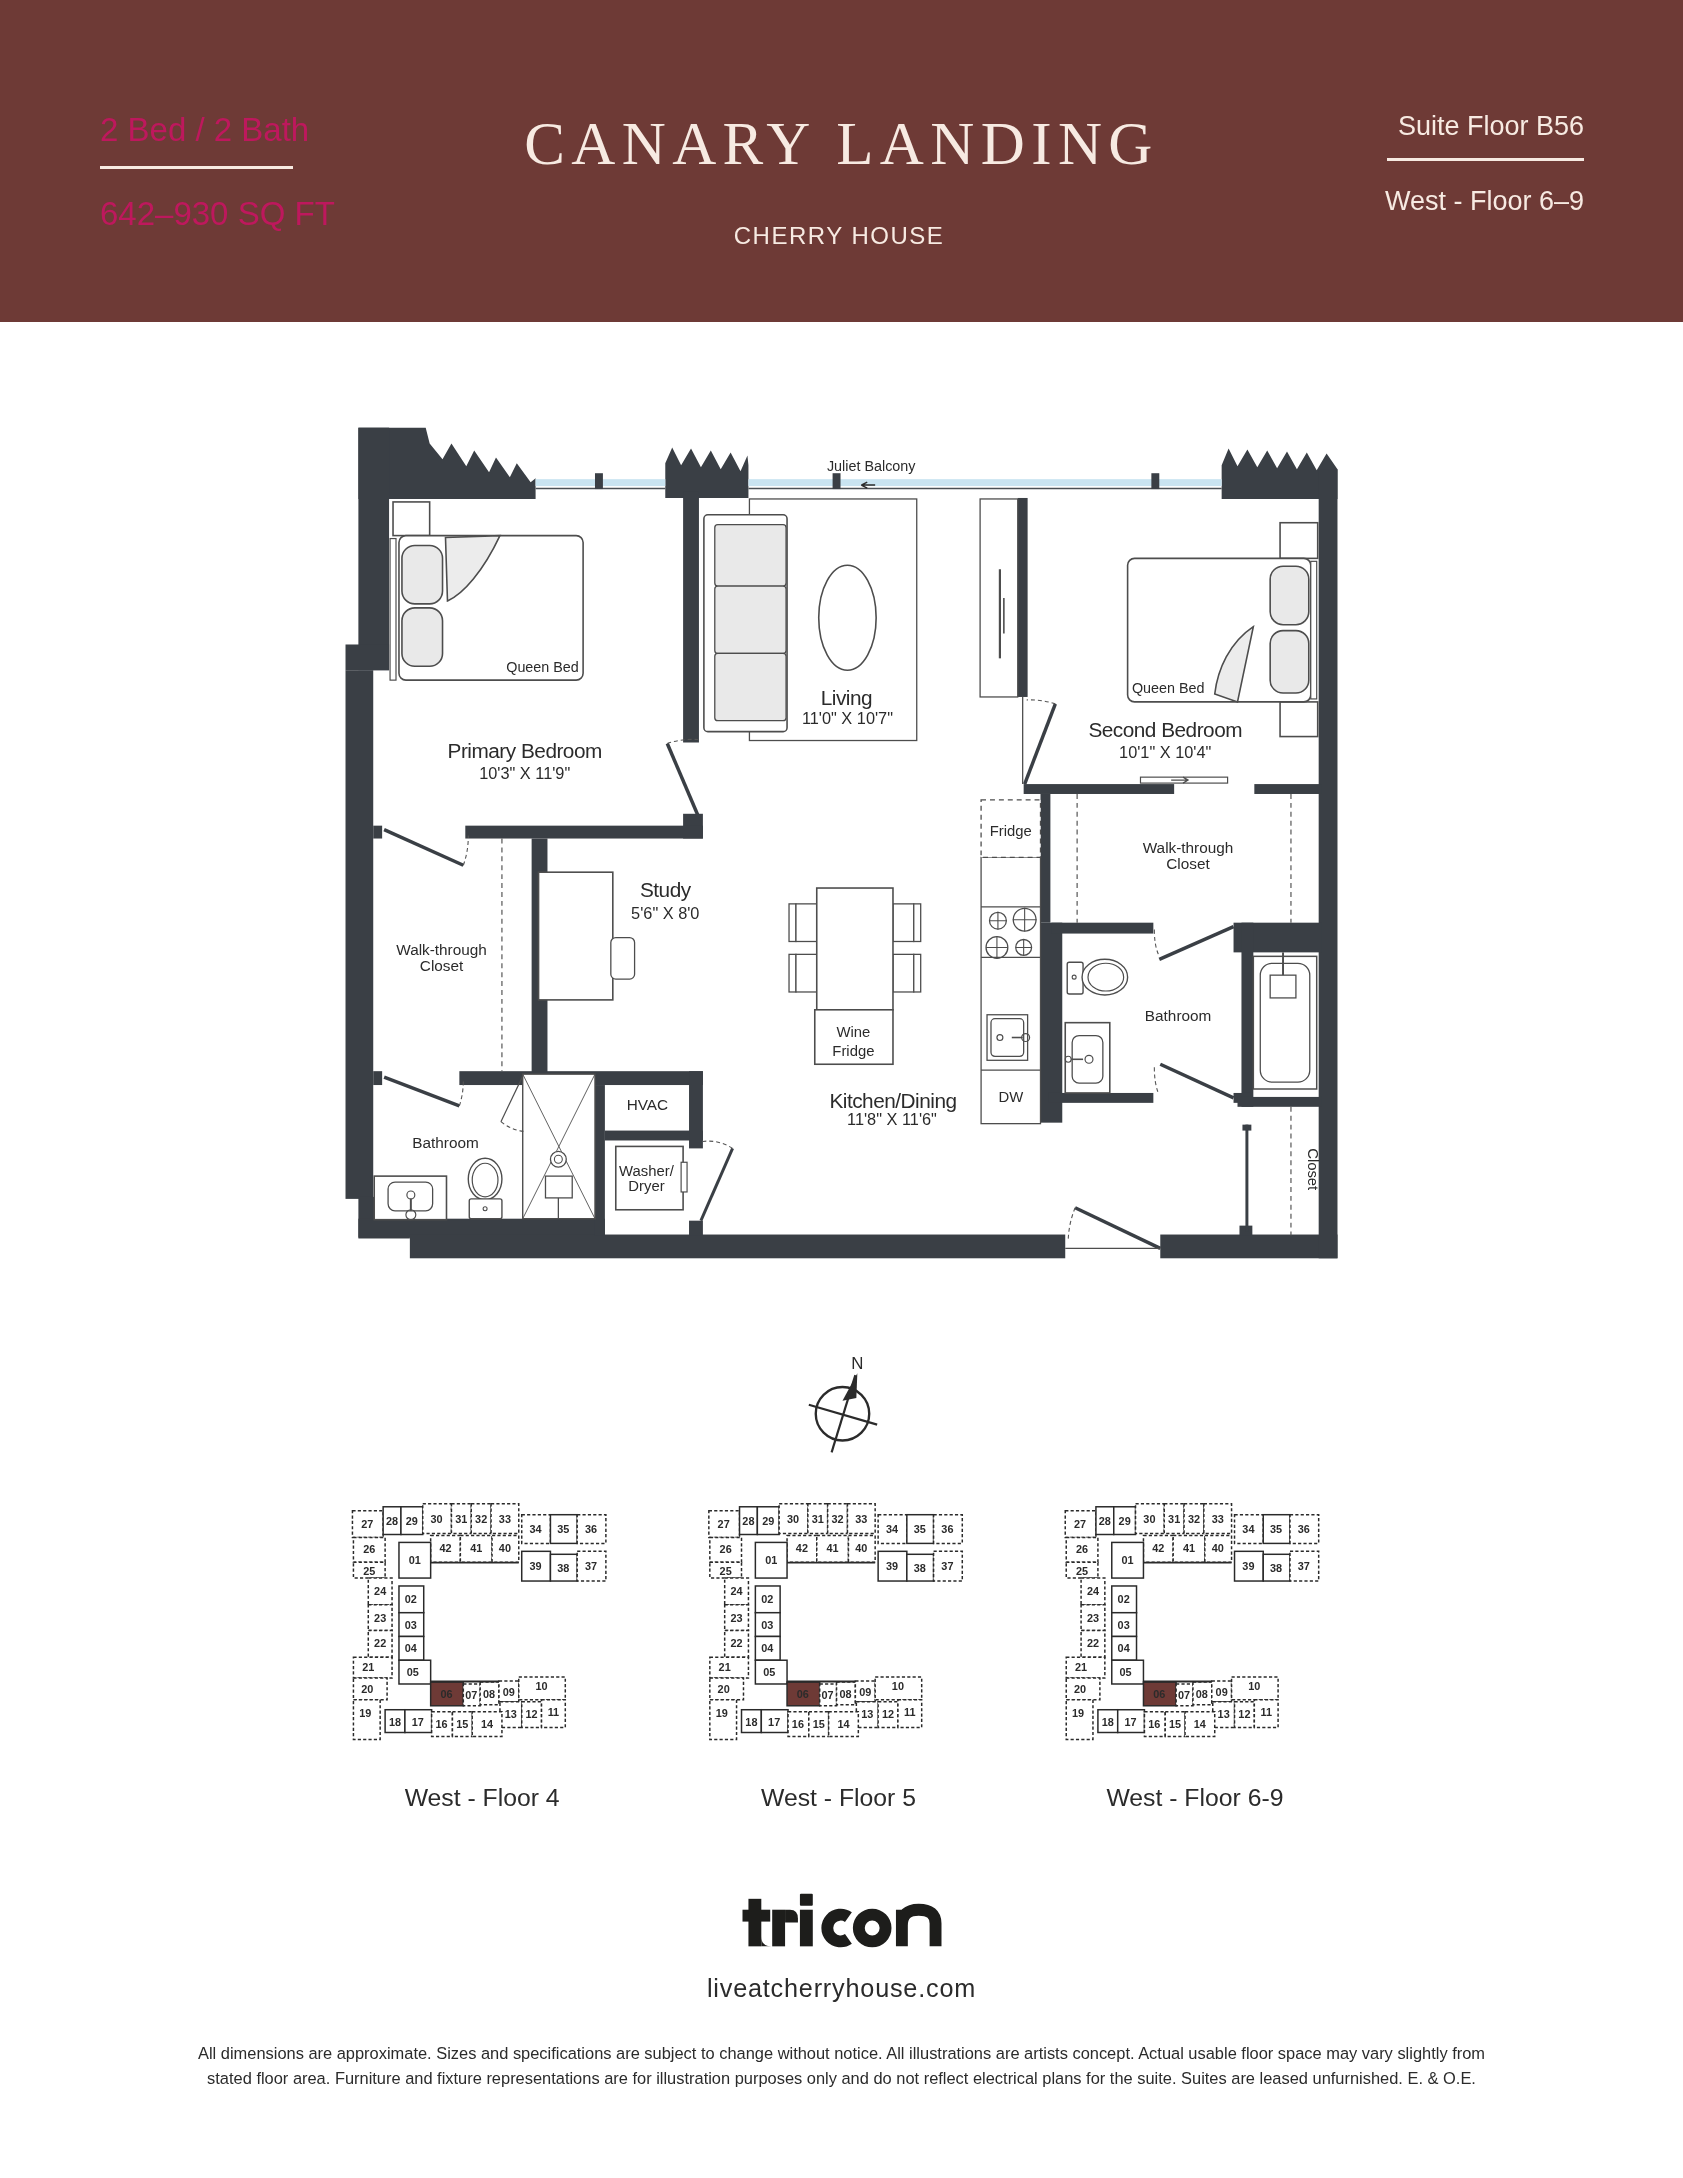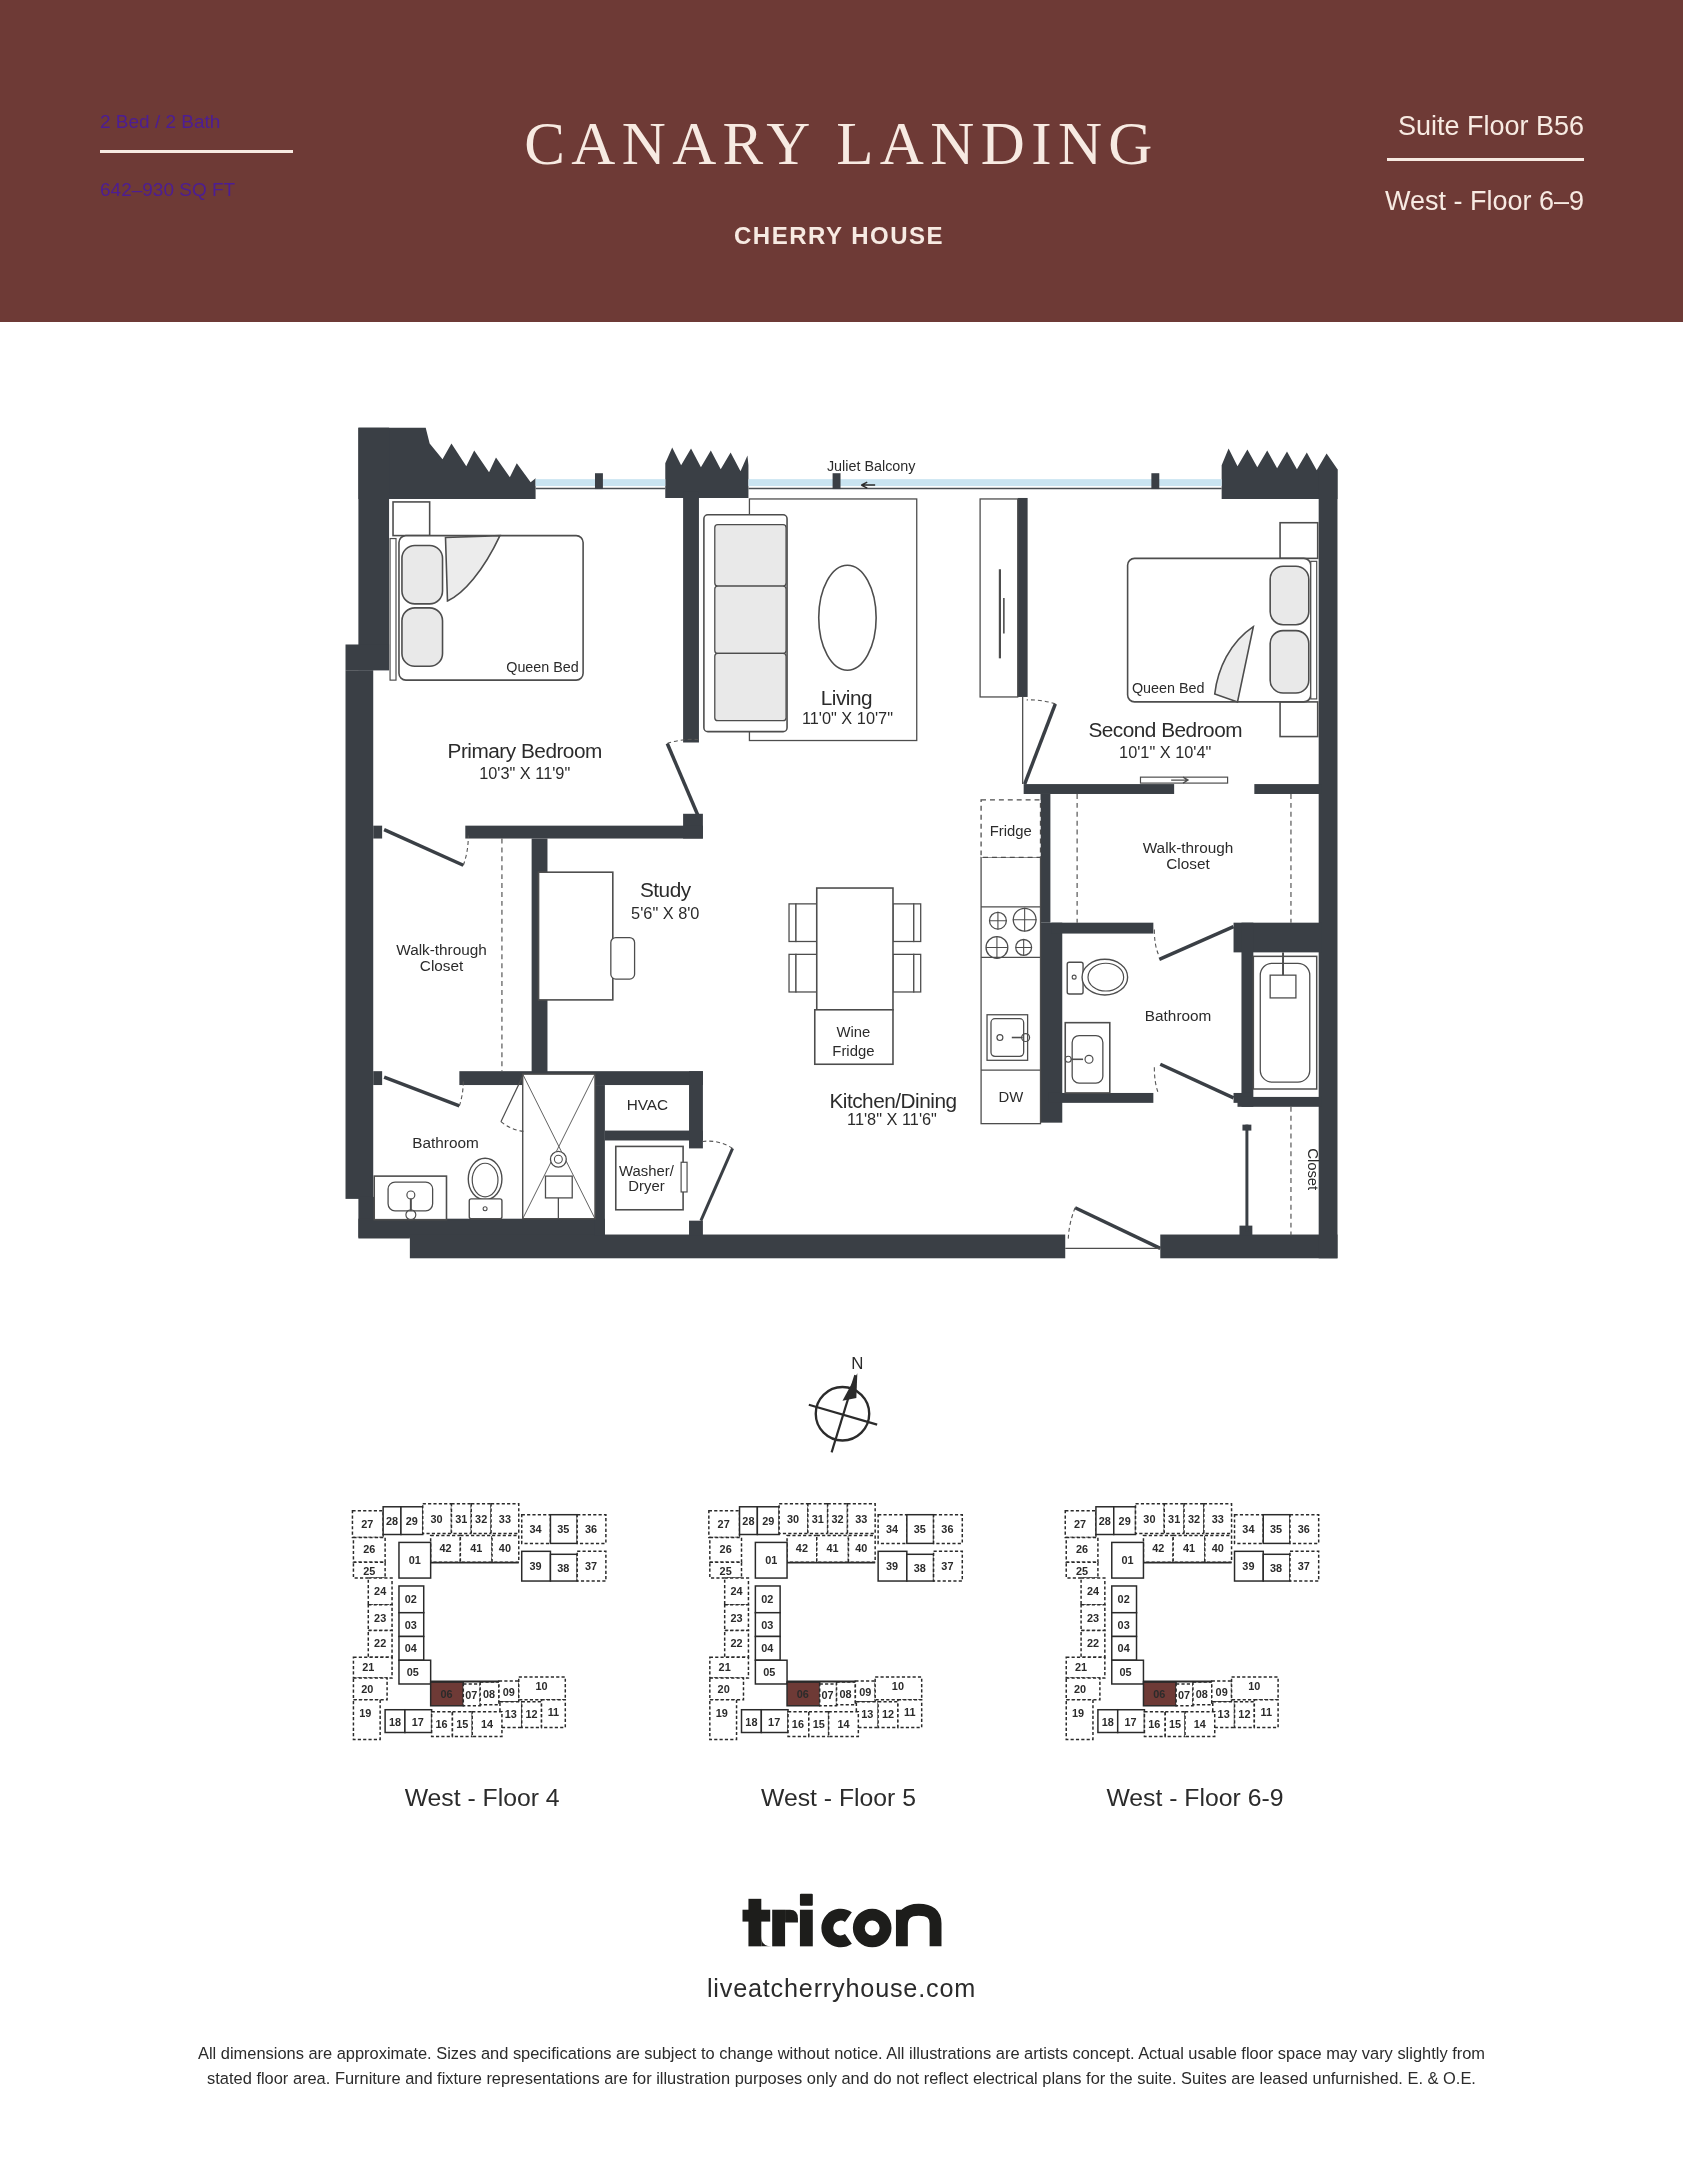--- a/index.html
+++ b/index.html
@@ -1,27 +1,27 @@
 <!DOCTYPE html>
 <html><head>
 <meta charset="utf-8">
 <style>
   html,body{margin:0;padding:0;}
   body{width:1683px;height:2178px;background:#ffffff;font-family:"Liberation Sans",sans-serif;position:relative;overflow:hidden;}
   .hdr{position:absolute;left:0;top:0;width:1683px;height:322px;background:#6e3a36;}
-  .hl{position:absolute;left:100px;top:111px;color:#4c1d95;font-size:19px;}
+  .hl{position:absolute;left:100px;top:111px;color:#be185d;font-size:33px;}
   .hl .rule{margin-top:17px;width:193px;height:2.5px;background:#f7eae2;}
   .hl .sq{margin-top:26px;}
   .hr{position:absolute;right:99px;top:111px;color:#f7eae2;font-size:27px;text-align:right;}
   .hr .rule{margin-top:16px;width:197px;height:3px;background:#f7eae2;margin-left:auto;}
   .hr .fl{margin-top:25px;}
   .title{position:absolute;left:0;top:109px;width:1683px;text-align:center;color:#f7eae2;
          font-family:"Liberation Serif",serif;font-size:61px;letter-spacing:6.4px;font-weight:400;}
   .sub{position:absolute;left:0;top:222px;width:1678px;text-align:center;color:#f7eae2;
-       font-size:24px;letter-spacing:1.5px;font-weight:bold;}
+       font-size:24px;letter-spacing:1.5px;font-weight:normal;}
   svg{position:absolute;left:0;top:0;}
   svg text{font-family:"Liberation Sans",sans-serif;fill:#2b2b2b;}
 </style>
 </head>
 <body>
 
 <div class="hdr"></div>
 
 <div class="hl">
   <div>2 Bed / 2 Bath</div>

